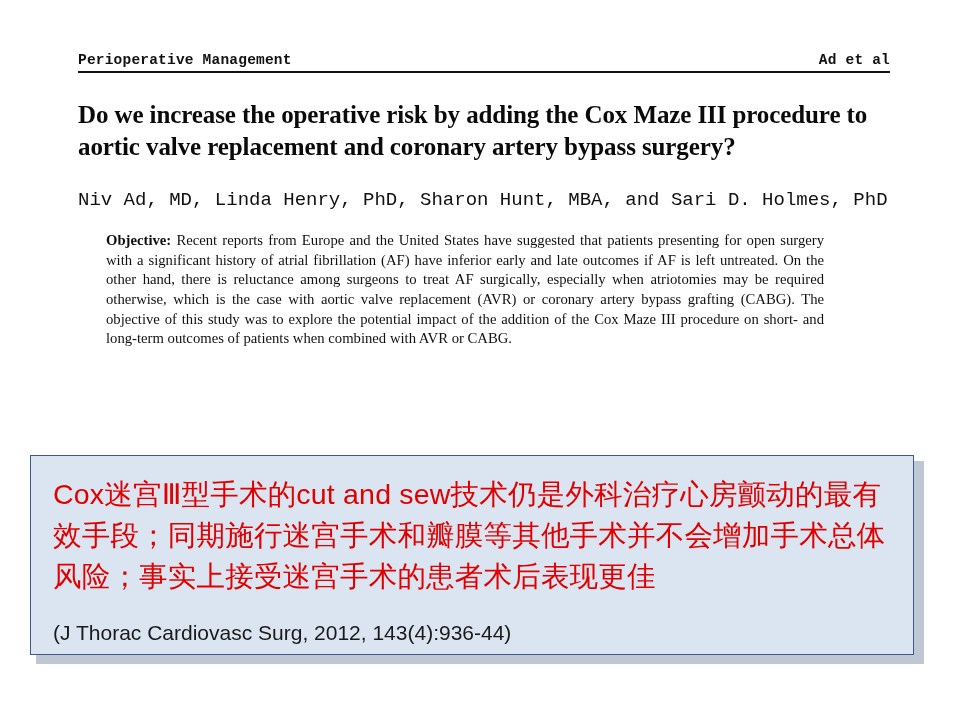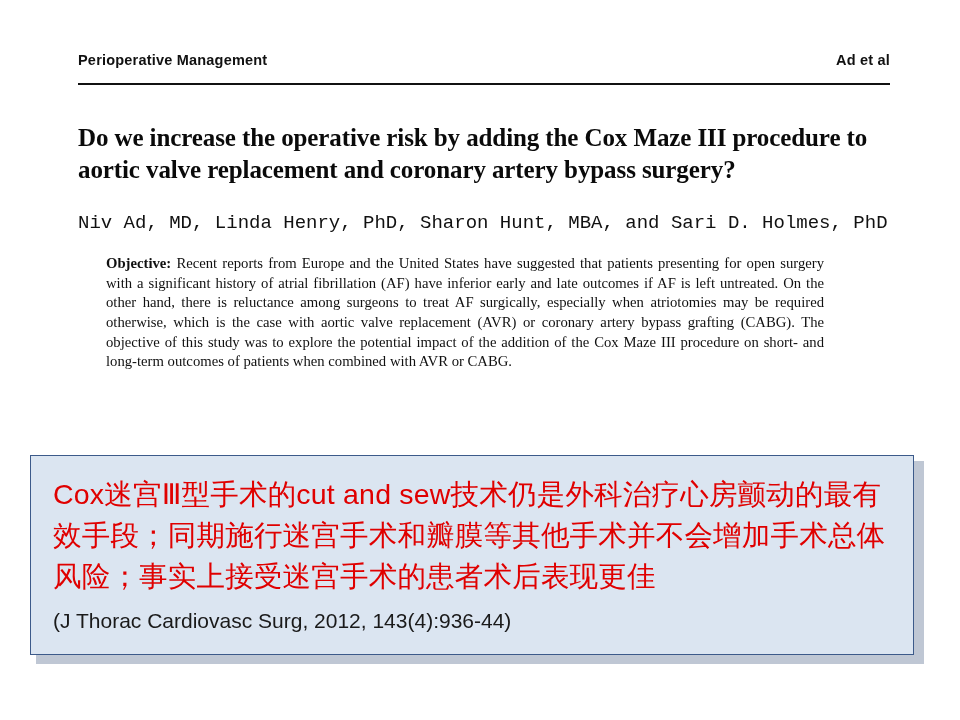--- a/index.html
+++ b/index.html
@@ -28,33 +28,33 @@
     position: absolute;
     left: 78px;
     top: 52px;
     width: 812px;
   }
 
   .running-head {
     display: flex;
     justify-content: space-between;
     align-items: baseline;
-    font-family: Liberation Sans, sans-serif;
+    font-family: Liberation Mono, monospace;
     font-weight: bold;
     font-size: 14.5px;
     color: #111111;
     letter-spacing: 0.2px;
-    padding-bottom: 15px;
+    padding-bottom: 3px;
     border-bottom: 2.5px solid #111111;
   }
   .running-head .left { }
   .running-head .right { }
 
   .article-title {
-    margin-top: 37px;
+    margin-top: 26px;
     font-family: "Liberation Serif", serif;
     font-weight: bold;
     font-size: 25px;
     line-height: 1.28;
     color: #0a0a0a;
     letter-spacing: -0.1px;
   }
 
   .authors {
     margin-top: 26px;
@@ -103,21 +103,21 @@
   }
   .callout-main {
     font-family: "Liberation Sans", sans-serif;
     color: #e00000;
     font-size: 28.5px;
     line-height: 1.44;
     letter-spacing: 0.2px;
     white-space: pre-wrap;
   }
   .callout-ref {
-    margin-top: 12px;
+    margin-top: 24px;
     font-family: "Liberation Sans", sans-serif;
     color: #1a1a1a;
     font-size: 21px;
   }
 </style>
 </head>
 <body>
 
 <div class="slide">
 

